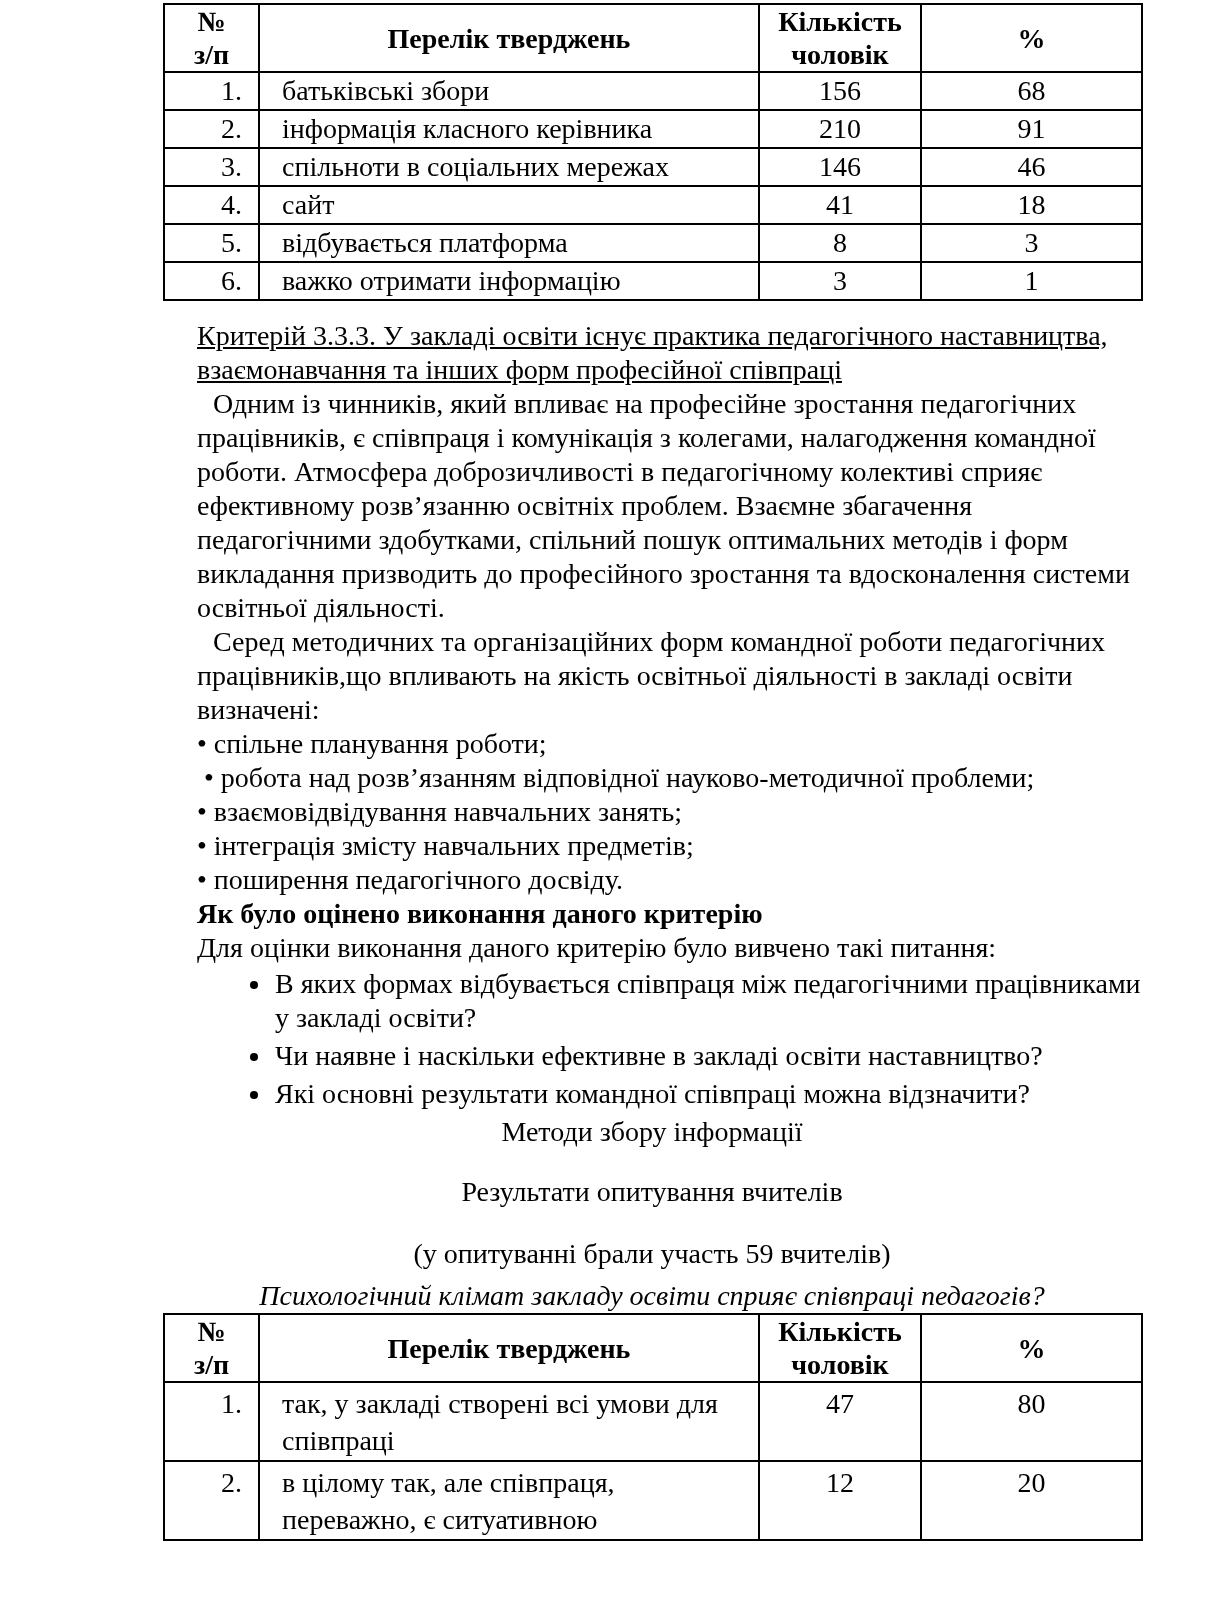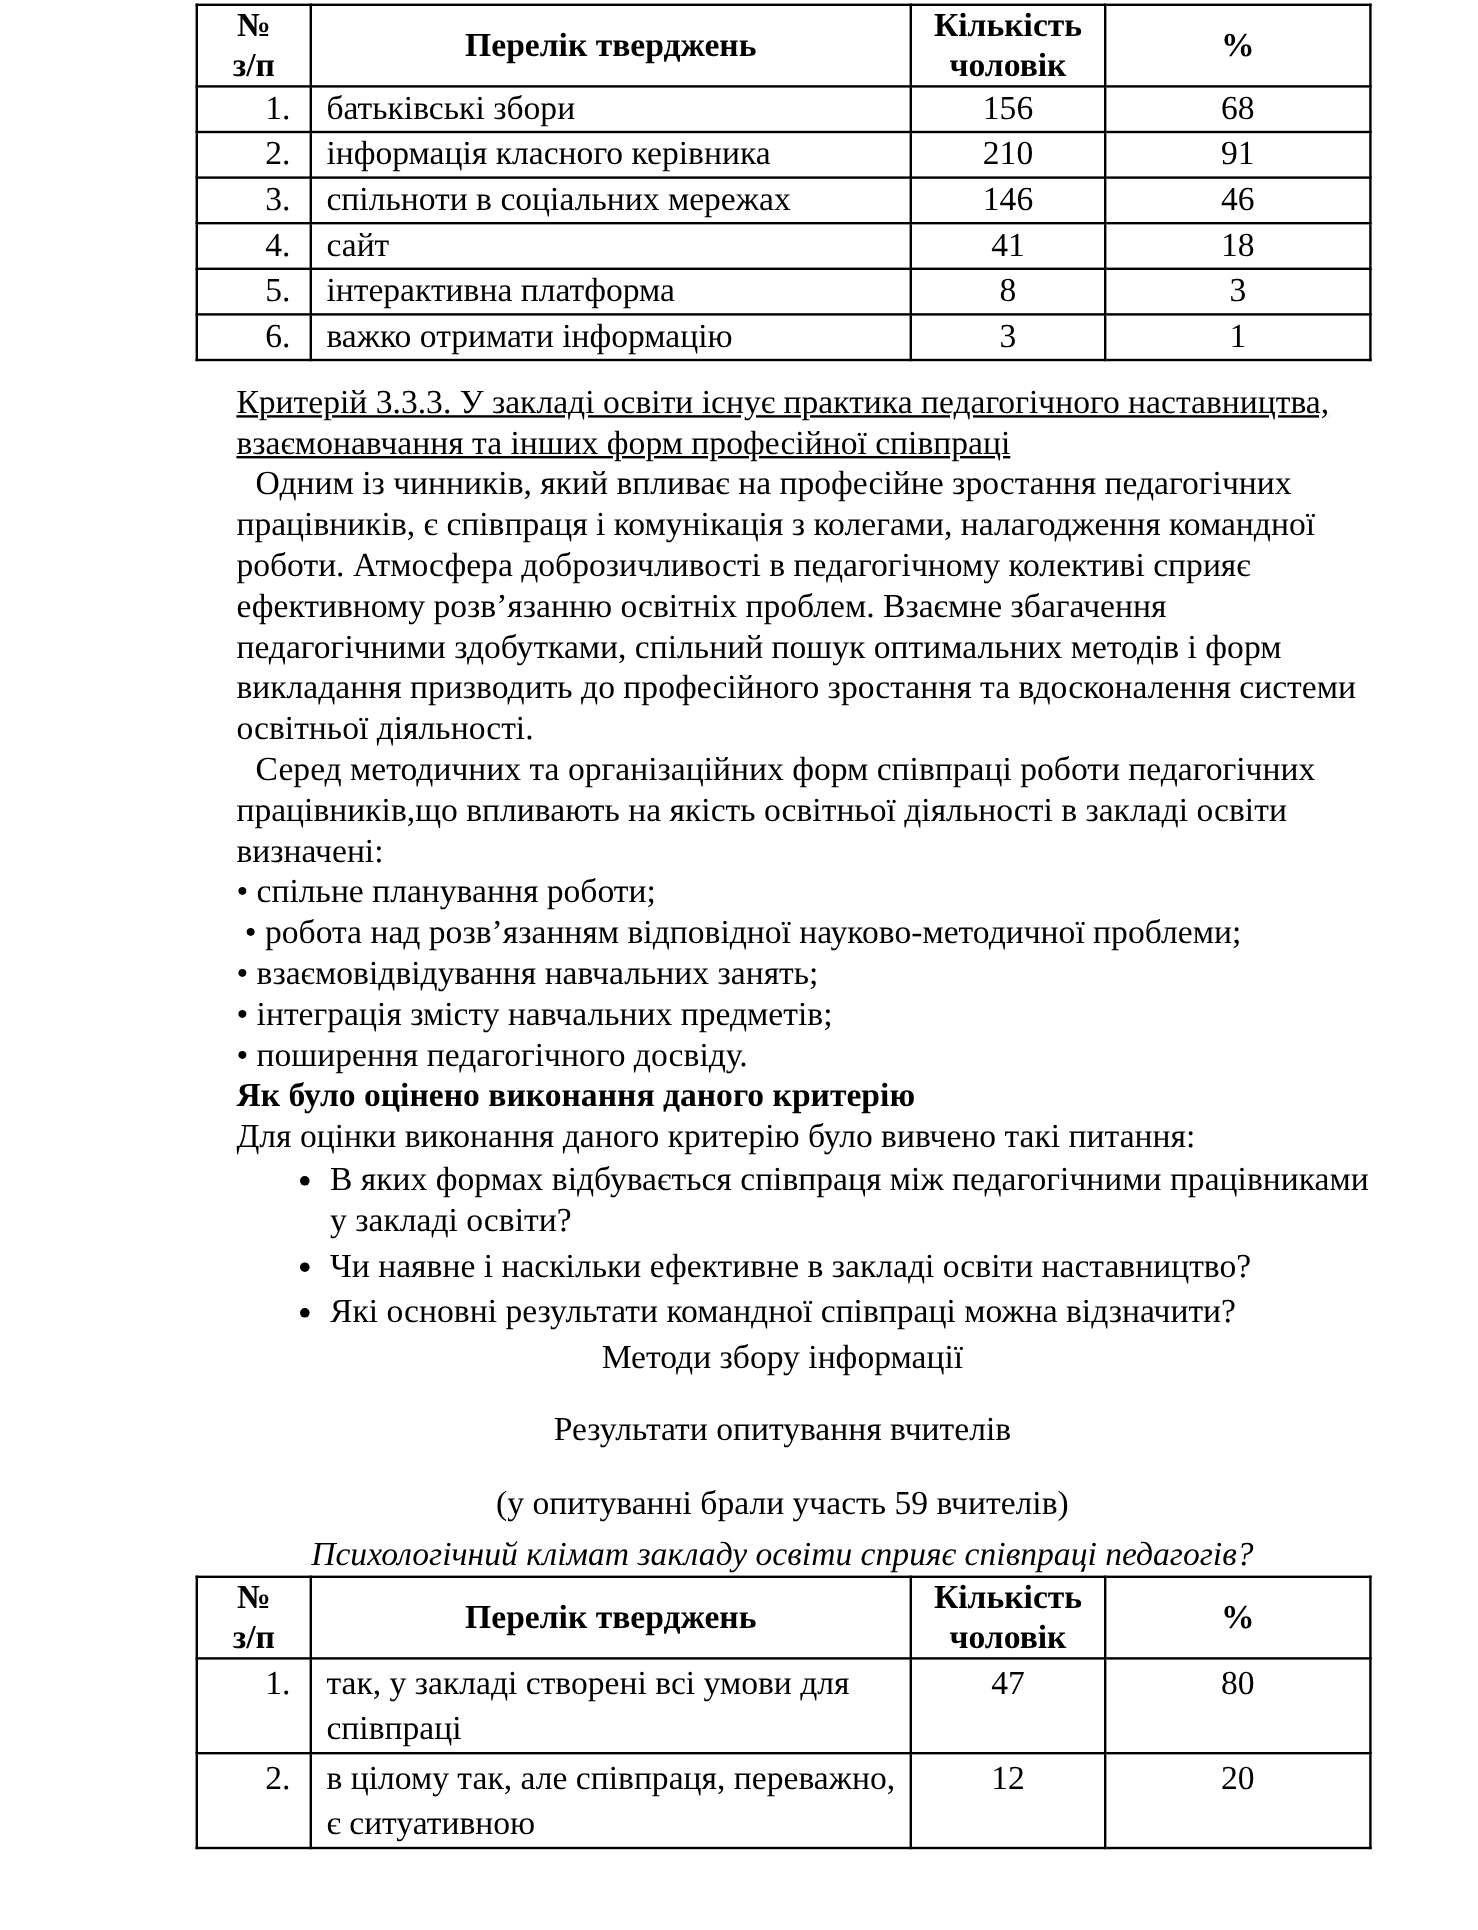--- a/index.html
+++ b/index.html
@@ -33,21 +33,21 @@
     text-align: center;
     vertical-align: middle;
     white-space: pre-line;
     line-height: 33px;
     height: 64px;
     padding: 0 4px;
   }
   table.t1 td.data { height: 34px; line-height: 34px; }
   table.t2 td.data { height: 72px; line-height: 37px; vertical-align: top; padding-top: 2px; }
   td.num-cell  { text-align: right; padding-right: 16px; }
-  td.stmt-cell { text-align: left; padding-left: 12px; padding-right: 8px; }
+  td.stmt-cell { text-align: left; padding-left: 22px; padding-right: 8px; }
   td.val-cell  { text-align: center; }
 
   .text-block { margin-left: 34px; }
   .criterion {
     margin-top: 18px;
     text-decoration: underline;
   }
   .para { text-indent: 16px; }
   .dash-line { white-space: pre-wrap; }
 
@@ -105,37 +105,37 @@
         <td class="data val-cell">46</td>
       </tr>
       <tr>
         <td class="data num-cell">4.</td>
         <td class="data stmt-cell">сайт</td>
         <td class="data val-cell">41</td>
         <td class="data val-cell">18</td>
       </tr>
       <tr>
         <td class="data num-cell">5.</td>
-        <td class="data stmt-cell">інтерактивна платформа</td>
+        <td class="data stmt-cell">відбувається платформа</td>
         <td class="data val-cell">8</td>
         <td class="data val-cell">3</td>
       </tr>
       <tr>
         <td class="data num-cell">6.</td>
         <td class="data stmt-cell">важко отримати інформацію</td>
         <td class="data val-cell">3</td>
         <td class="data val-cell">1</td>
       </tr>
     </tbody>
   </table>
 
   <div class="text-block criterion">Критерій 3.3.3. У закладі освіти існує практика педагогічного наставництва, взаємонавчання та інших форм професійної співпраці</div>
 
   <div class="text-block para">Одним із чинників, який впливає на професійне зростання педагогічних працівників, є співпраця і комунікація з колегами, налагодження командної роботи. Атмосфера доброзичливості в педагогічному колективі сприяє ефективному розв’язанню освітніх проблем. Взаємне збагачення педагогічними здобутками, спільний пошук оптимальних методів і форм викладання призводить до професійного зростання та вдосконалення системи освітньої діяльності.</div>
-  <div class="text-block para">Серед методичних та організаційних форм співпраці роботи педагогічних працівників,що впливають на якість освітньої діяльності в закладі освіти визначені:</div>
+  <div class="text-block para">Серед методичних та організаційних форм командної роботи педагогічних працівників,що впливають на якість освітньої діяльності в закладі освіти визначені:</div>
 
   <div class="text-block dash-line">• спільне планування роботи;</div>
   <div class="text-block dash-line"> • робота над розв’язанням відповідної науково-методичної проблеми;</div>
   <div class="text-block dash-line">• взаємовідвідування навчальних занять;</div>
   <div class="text-block dash-line">• інтеграція змісту навчальних предметів;</div>
   <div class="text-block dash-line">• поширення педагогічного досвіду.</div>
 
   <div class="text-block bold-left">Як було оцінено виконання даного критерію</div>
   <div class="text-block">Для оцінки виконання даного критерію було вивчено такі питання:</div>
   <ul class="big-list">

